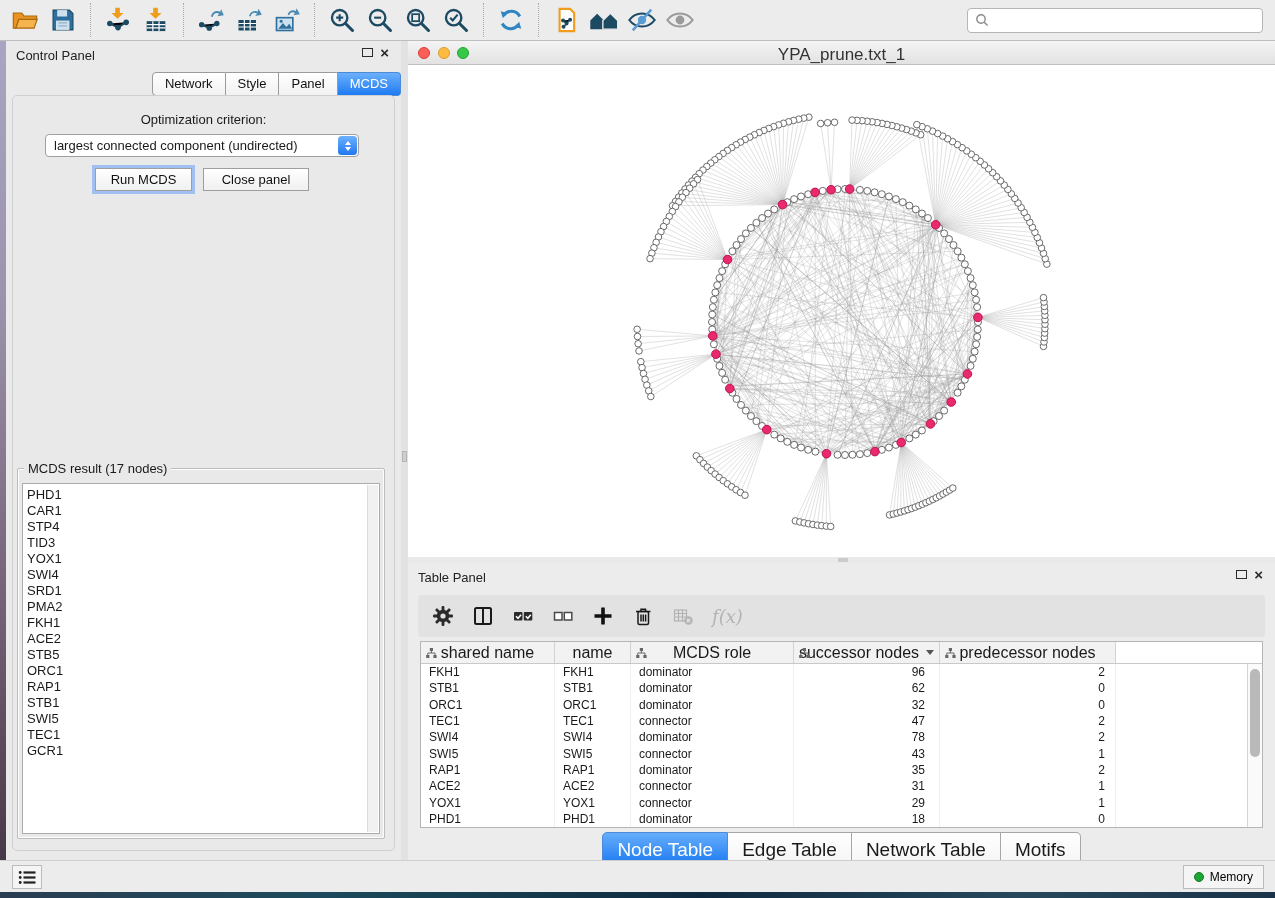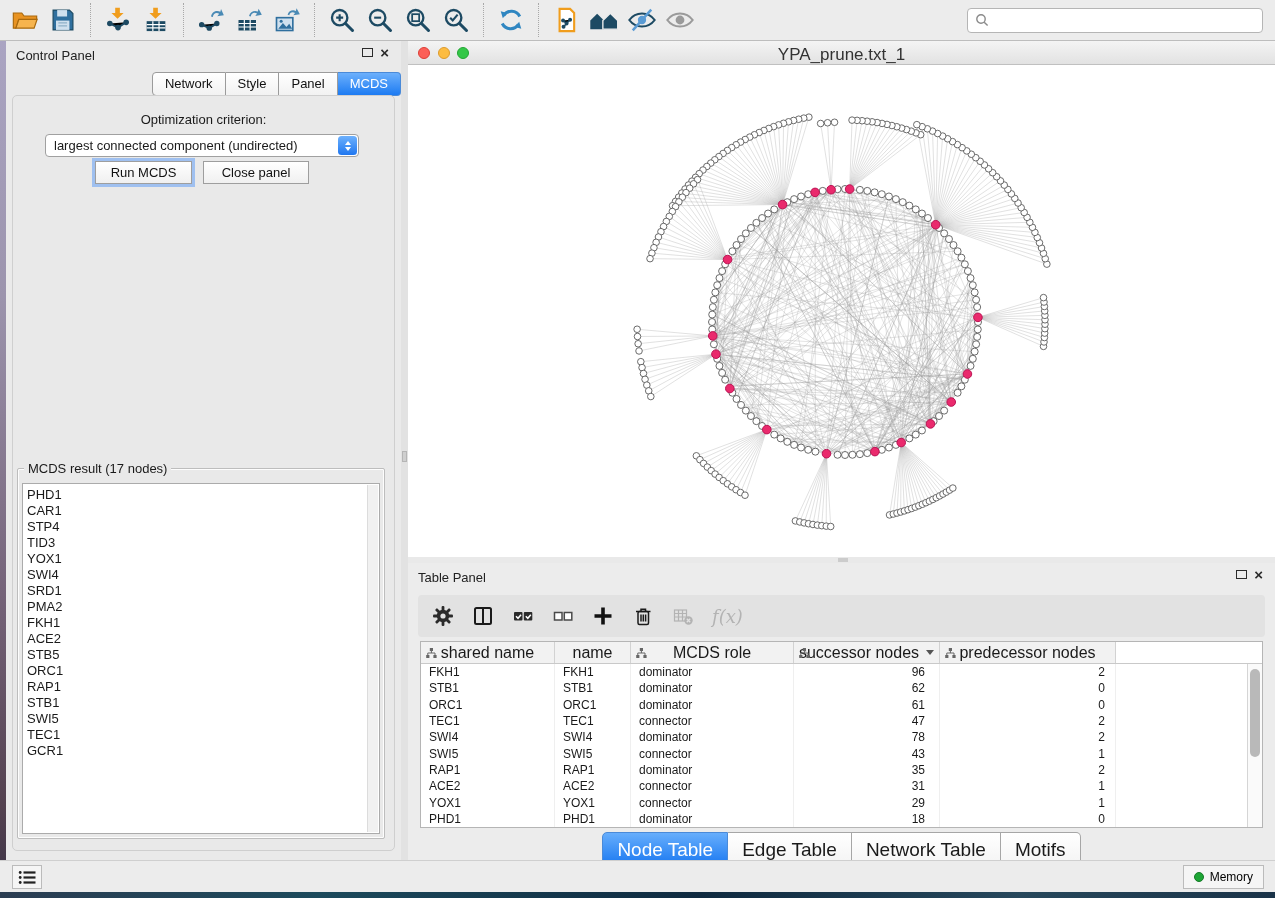--- a/index.html
+++ b/index.html
@@ -41,21 +41,21 @@
   #opt-combo { position:absolute; left:32px; top:38px; width:314px; height:23px; background:#fff;
                border:1px solid #a0a0a0; border-radius:4px; display:flex; align-items:center; }
   #opt-combo .cval { flex:1; padding-left:8px; font-size:13px; white-space:nowrap; overflow:hidden; }
   .stepper { width:19px; height:19px; margin-right:1px; border-radius:3.5px;
              background:linear-gradient(#6db1fd,#2077f0); display:flex; flex-direction:column;
              align-items:center; justify-content:center; gap:2px; }
   .stepper .up { width:0; height:0; border-left:3.5px solid transparent; border-right:3.5px solid transparent;
                  border-bottom:4px solid #fff; }
   .stepper .dn { width:0; height:0; border-left:3.5px solid transparent; border-right:3.5px solid transparent;
                  border-top:4px solid #fff; }
-  .pushbtn { position:absolute; top:65px; height:23px; background:linear-gradient(#ffffff,#f0f0f0);
+  .pushbtn { position:absolute; top:72px; height:23px; background:linear-gradient(#ffffff,#f0f0f0);
              border:1px solid #9e9e9e; border-radius:0; font-size:13px; font-family:inherit; color:#111; }
   #run-btn { left:82px; width:97px; box-shadow:0 0 0 3px rgba(110,165,245,.6); }
   #closepanel-btn { left:190px; width:106px; }
   #mcds-group { position:absolute; left:4px; width:368px; top:372px; height:371px;
                 border:1px solid #bdbdbd; border-radius:2px; box-shadow:inset 0 0 0 1px #fdfdfd; }
   #mcds-legend { position:absolute; left:6px; top:-8px; background:#e9e9e9; padding:0 4px; font-size:13px; }
   #mcds-list { position:absolute; left:4px; right:4px; top:14px; bottom:4px; background:#fff;
                border:1px solid #ababab; overflow:hidden; }
   #mcds-list .itm { padding-left:4px; line-height:16px; font-size:13px; }
   #mcds-items { padding-top:3px; }
@@ -1306,21 +1306,21 @@
           <div class="td t c1">STB1</div>
           <div class="td t c2">dominator</div>
           <div class="td n c3">62</div>
           <div class="td n4 c4">0</div>
         </div>
 
         <div class="tr">
           <div class="td t c0">ORC1</div>
           <div class="td t c1">ORC1</div>
           <div class="td t c2">dominator</div>
-          <div class="td n c3">61</div>
+          <div class="td n c3">32</div>
           <div class="td n4 c4">0</div>
         </div>
 
         <div class="tr">
           <div class="td t c0">TEC1</div>
           <div class="td t c1">TEC1</div>
           <div class="td t c2">connector</div>
           <div class="td n c3">47</div>
           <div class="td n4 c4">2</div>
         </div>

